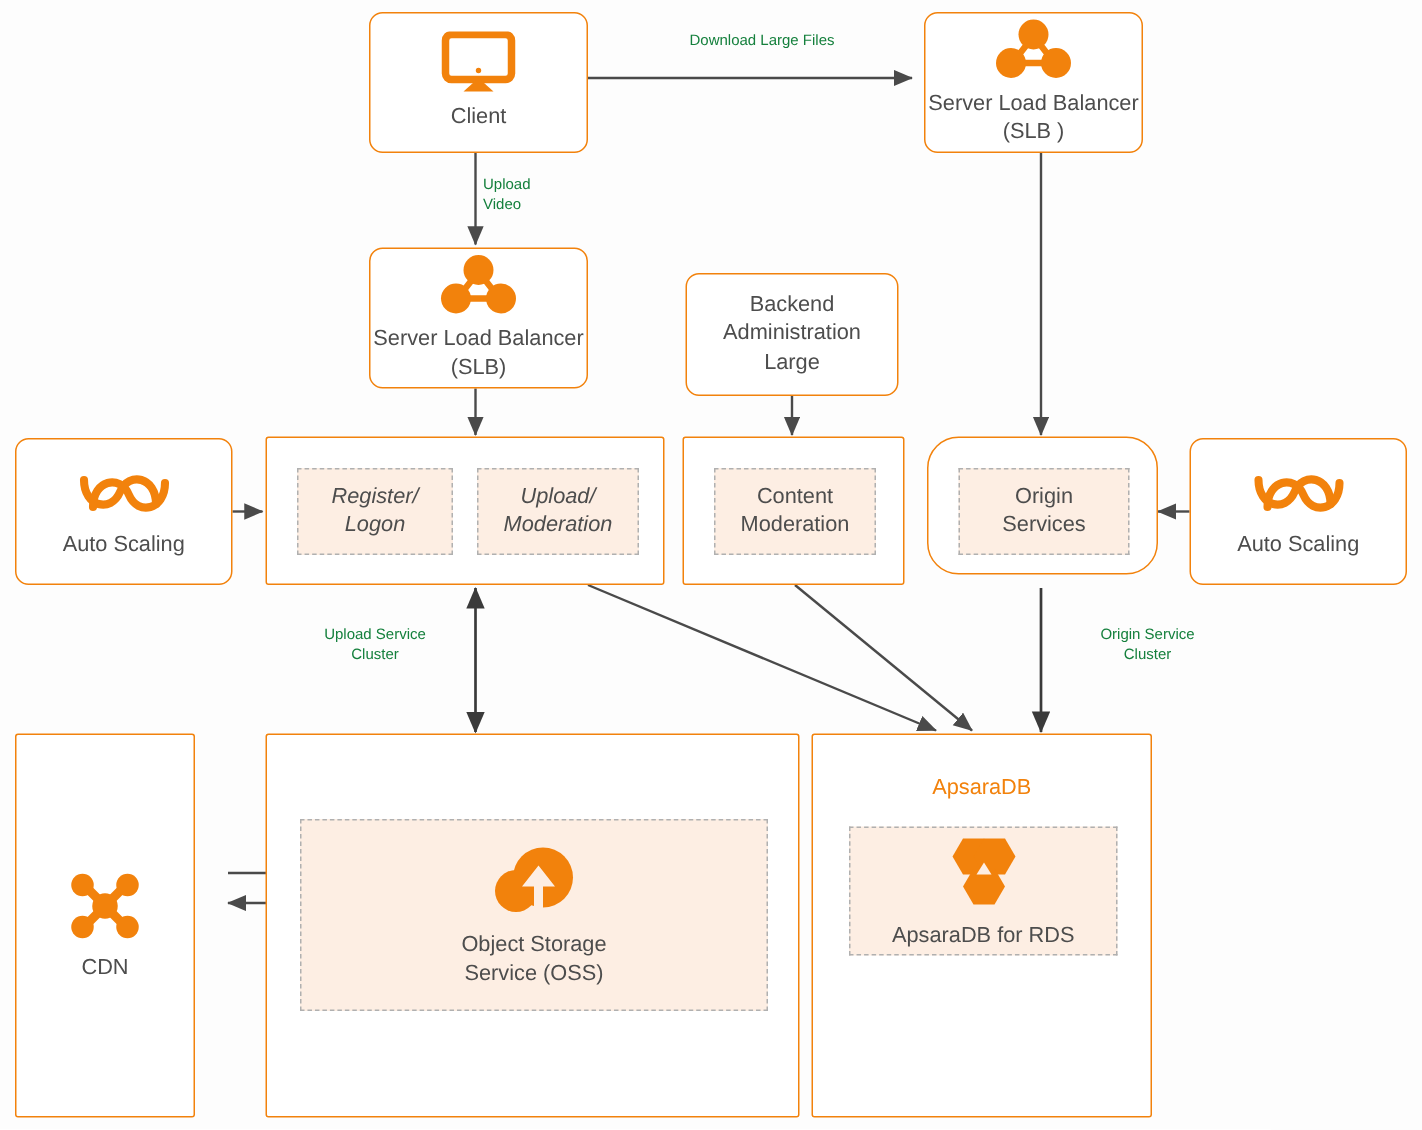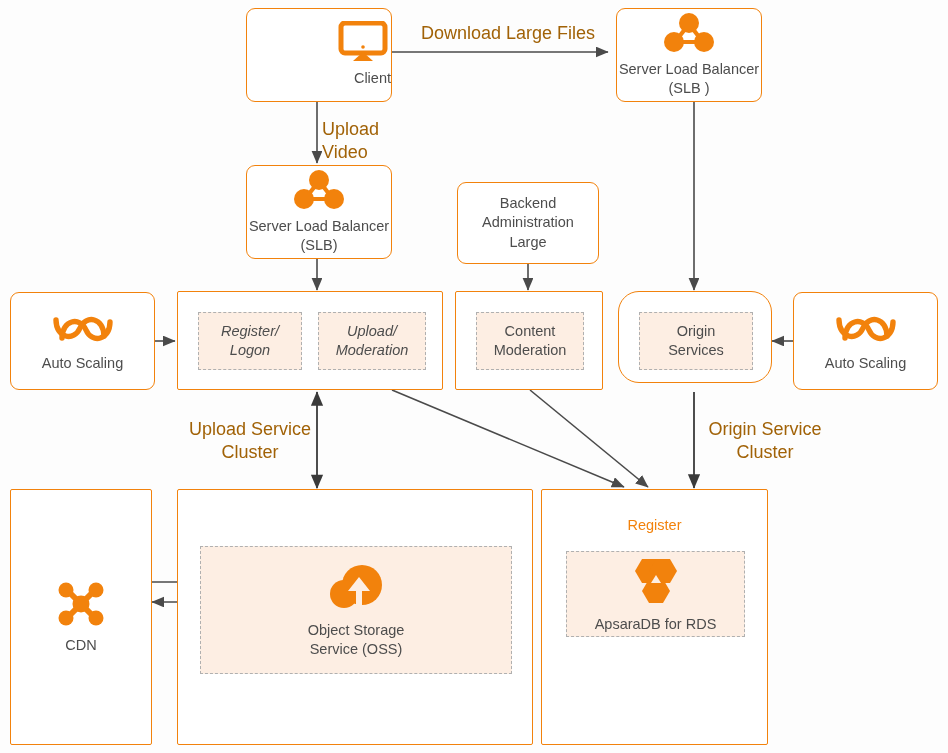--- a/index.html
+++ b/index.html
@@ -42,22 +42,22 @@
     justify-content: center;
     color: #4d4d4d;
     font-size: 14.5px;
     line-height: 1.32;
     text-align: center;
   }
   .lbl { white-space: pre-line; }
   .icon { line-height: 0; display:block; }
   .edge-label {
     position: absolute;
-    color: #a16207;
-    font-size: 18px;
+    color: #15803d;
+    font-size: 10px;
     line-height: 1.28;
     text-align: center;
     white-space: pre-line;
   }
   .section-title {
     position: absolute;
     color: #F2820C;
     font-size: 14.5px;
     text-align: center;
     width: 100%;
@@ -110,21 +110,21 @@
 
     <line x1="392" y1="390" x2="624" y2="487" stroke="#4a4a4a" stroke-width="1.6" marker-end="url(#ah)"></line>
 
     <line x1="530" y1="390" x2="648" y2="487" stroke="#4a4a4a" stroke-width="1.6" marker-end="url(#ah)"></line>
 
     <line x1="152" y1="582" x2="200" y2="582" stroke="#4a4a4a" stroke-width="1.6" marker-end="url(#ah)"></line>
 
     <line x1="200" y1="602" x2="152" y2="602" stroke="#4a4a4a" stroke-width="1.6" marker-end="url(#ah)"></line>
   </svg>
 
-  <div class="node rounded" style="left:246px; top:8px; width:146px; height:94px;align-items:flex-end;">
+  <div class="node rounded" style="left:246px; top:8px; width:146px; height:94px;">
     <span class="icon">
       <svg width="56" height="42" viewBox="0 0 56 42">
         <rect x="6" y="2" width="44" height="30" rx="4" fill="none" stroke="#F2820C" stroke-width="5"></rect>
         <circle cx="28" cy="26" r="1.8" fill="#F2820C"></circle>
         <path d="M18 40 L28 31 L38 40 Z" fill="#F2820C"></path>
       </svg>
     </span>
     <span class="lbl cap">Client</span>
   </div>
 
@@ -213,21 +213,21 @@
 Services</span>
     </div>
   </div>
 
   <div class="edge-label" style="left:186px; top:418px; width:128px;">Upload Service
 Cluster</div>
 
   <div class="edge-label" style="left:700px; top:418px; width:130px;">Origin Service
 Cluster</div>
 
-  <div class="node square" style="left:10px; top:489px; width:142px; height:256px;">
+  <div class="node square" style="left:10px; top:489px; width:120px; height:256px;">
     <span class="icon">
       <svg width="56" height="52" viewBox="0 0 56 52">
         <g stroke="#F2820C" stroke-width="6" stroke-linecap="round">
           <line x1="16" y1="14" x2="40" y2="38"></line>
           <line x1="40" y1="14" x2="16" y2="38"></line>
         </g>
         <circle cx="28" cy="26" r="8.5" fill="#F2820C"></circle>
         <circle cx="13" cy="12" r="7.5" fill="#F2820C"></circle>
         <circle cx="43" cy="12" r="7.5" fill="#F2820C"></circle>
         <circle cx="13" cy="40" r="7.5" fill="#F2820C"></circle>
@@ -245,21 +245,21 @@
           <circle cx="22" cy="33" r="14" fill="#F2820C"></circle>
           <path d="M34 46 L34 30 L26 30 L37 16 L48 30 L40 30 L40 46 Z" fill="#FDEEE3"></path>
         </svg>
       </span>
       <span class="lbl cap">Object Storage
 Service (OSS)</span>
     </div>
   </div>
 
   <div class="node square" style="left:541px; top:489px; width:227px; height:256px;">
-    <span class="section-title">Register</span>
+    <span class="section-title">ApsaraDB</span>
     <div class="inner" style="left:24px; top:61px; width:179px; height:86px;">
       <span class="icon">
         <svg width="62" height="56" viewBox="0 0 62 56">
           <path d="M17 6 L31 6 L38 18 L31 30 L17 30 L10 18 Z" fill="#F2820C"></path>
           <path d="M31 6 L45 6 L52 18 L45 30 L31 30 L24 18 Z" fill="#F2820C"></path>
           <path d="M24 26 L38 26 L45 38 L38 50 L24 50 L17 38 Z" fill="#F2820C"></path>
           <path d="M31 22 L36 30 L26 30 Z" fill="#FDEEE3"></path>
         </svg>
       </span>
       <span class="lbl cap">ApsaraDB for RDS</span>

